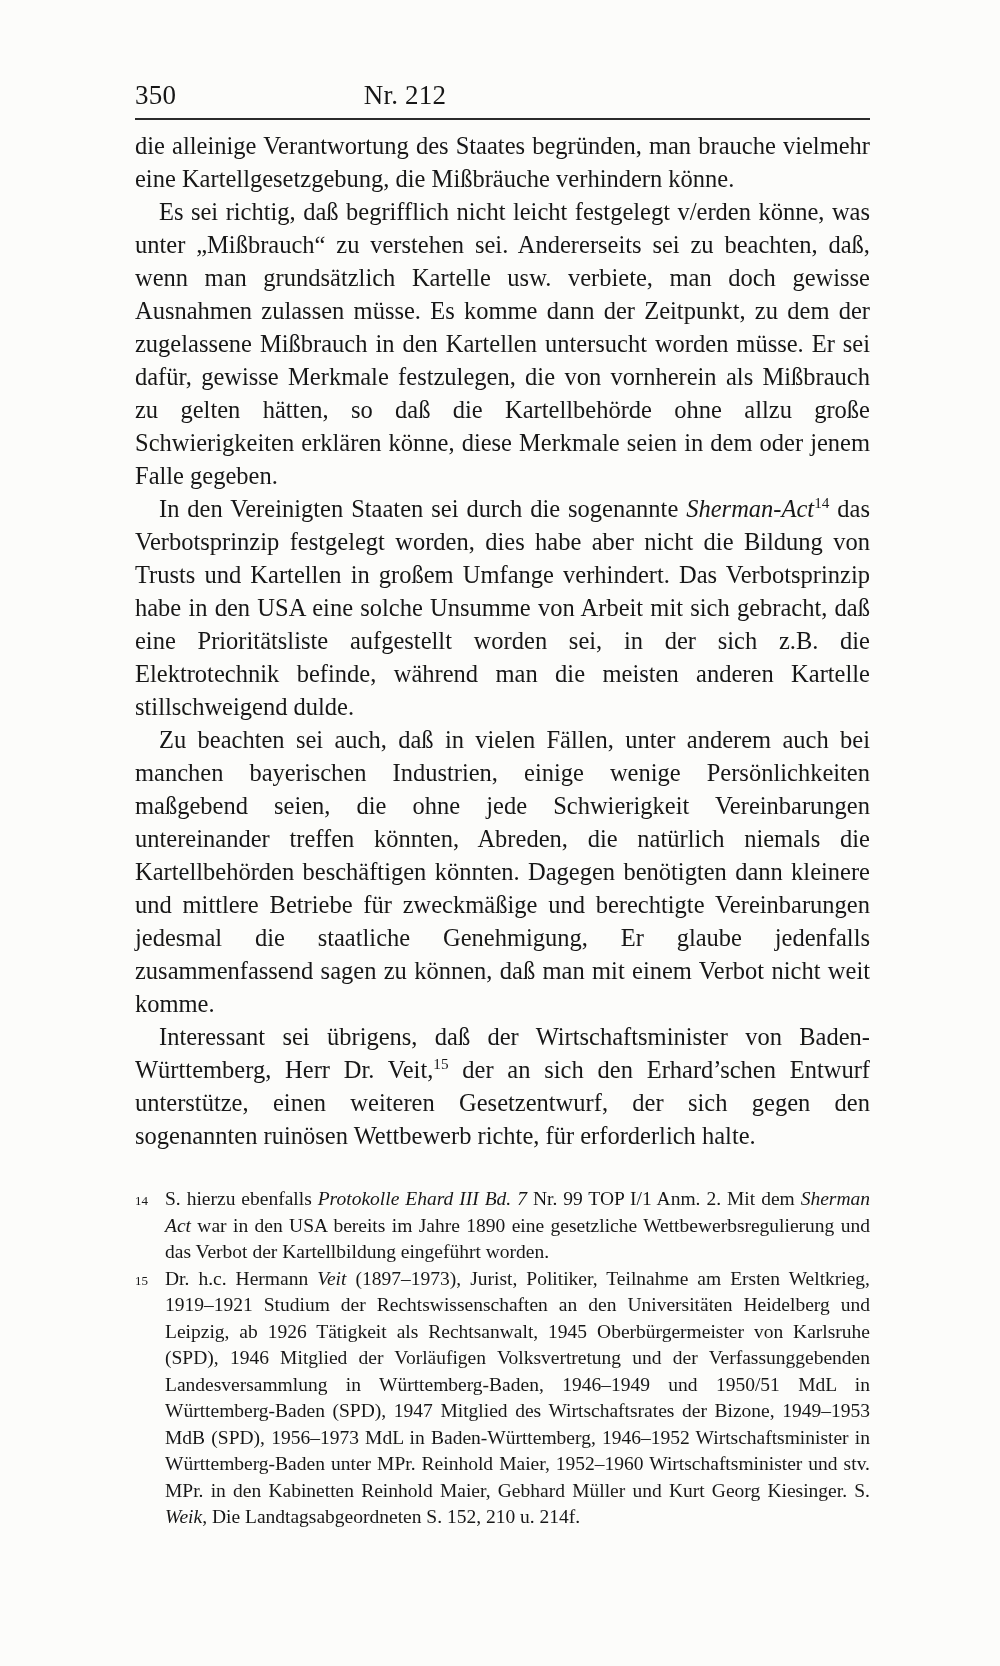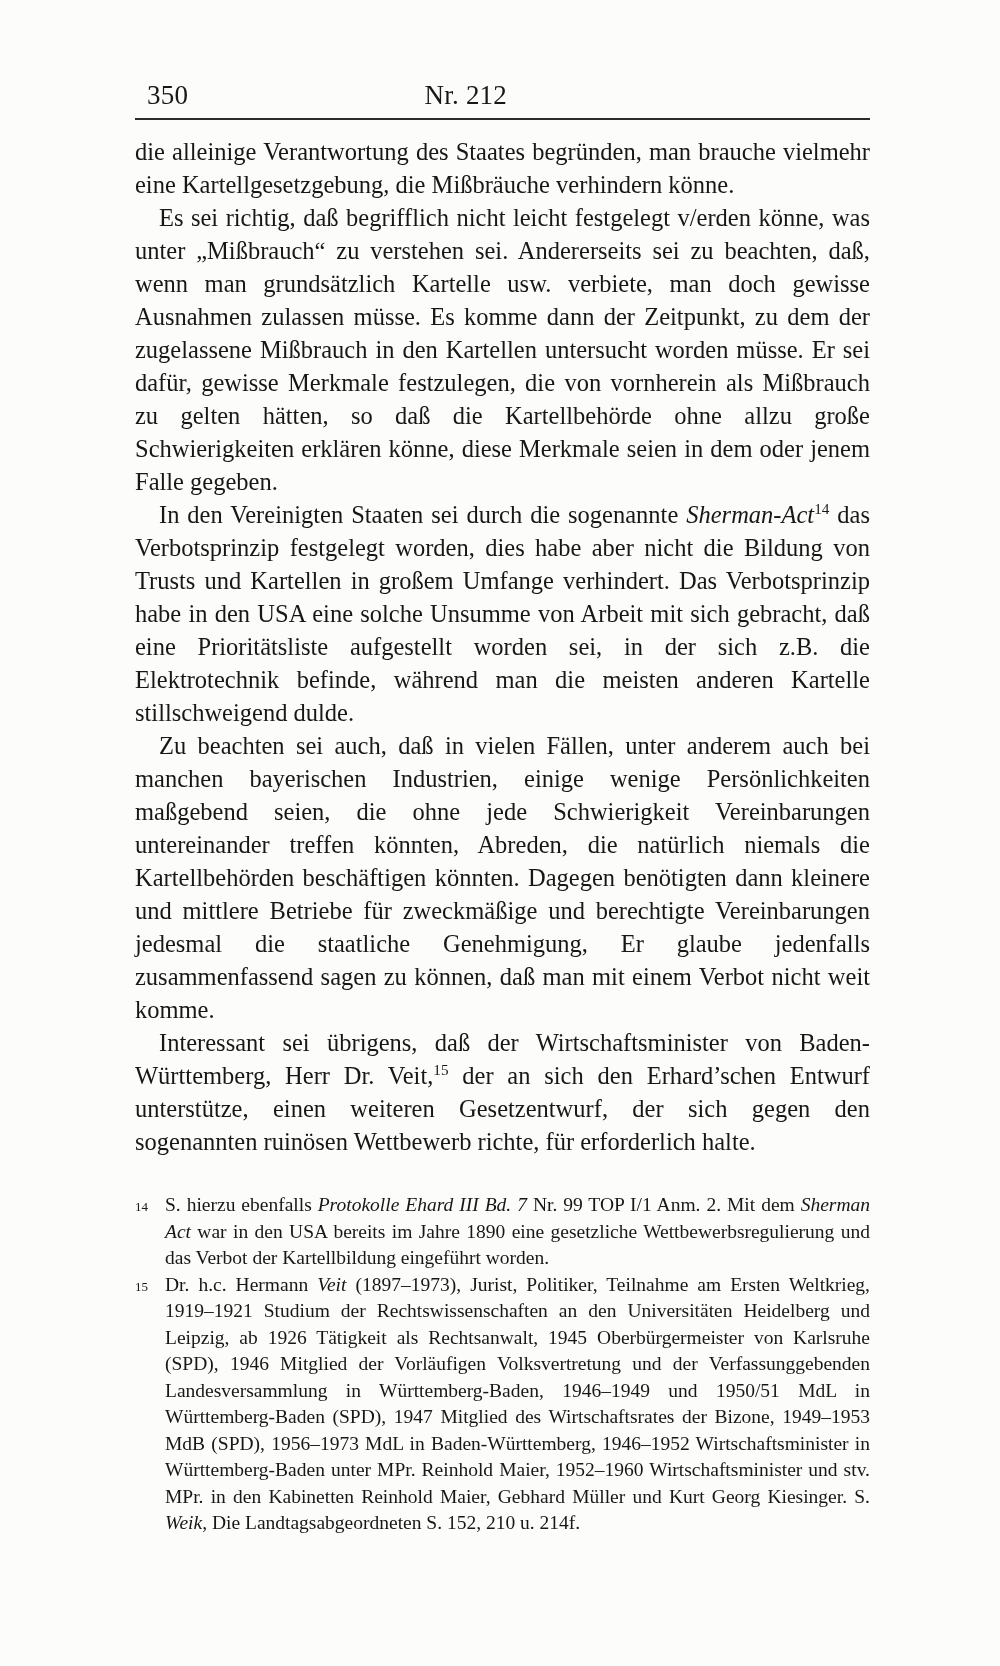--- a/index.html
+++ b/index.html
@@ -12,26 +12,26 @@
   }
   .page {
     box-sizing: border-box;
     width: 1000px; height: 1666px;
     padding: 80px 130px 0 135px;
   }
   .header {
     display: flex; align-items: baseline;
     font-size: 27px; letter-spacing: 0.2px;
   }
-  .header .pageno { width: 180px; text-align: left; margin-left: 12px; }
+  .header .pageno { width: 180px; text-align: left; }
   .header .date  { flex: 1; text-align: center; }
-  .header .docno { width: 180px; text-align: right; }
+  .header .docno { width: 180px; text-align: center; }
   .rule { height: 0; border-bottom: 2px solid #2b2b2b; margin-top: 7px; }
   .body-text {
-    margin-top: 15px;
+    margin-top: 9px;
     font-size: 24.5px; line-height: 33px;
     text-align: justify;
     hyphens: auto; -webkit-hyphens: auto;
   }
   .body-text p { margin: 0; }
   .body-text p.indent { text-indent: 24px; }
   sup.fnref { font-size: 0.62em; line-height: 0; }
   .footnotes {
     margin-top: 34px;
     font-size: 19.5px; line-height: 26.5px;

